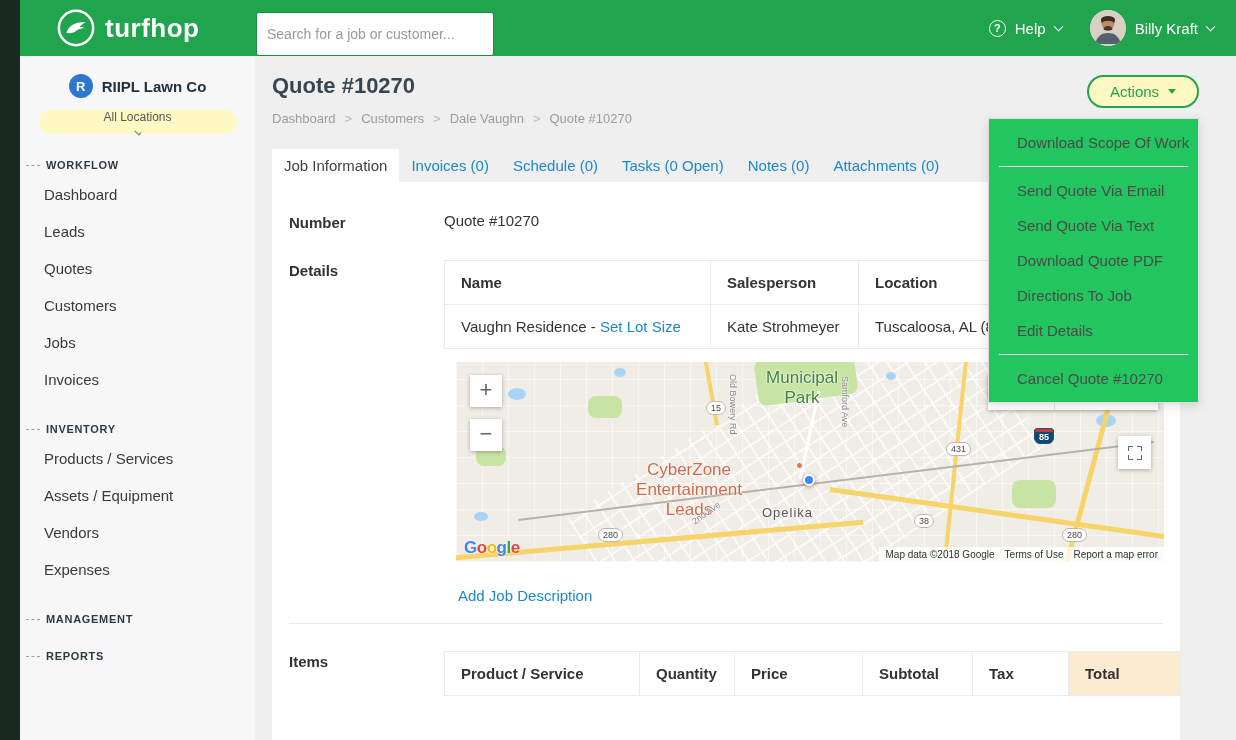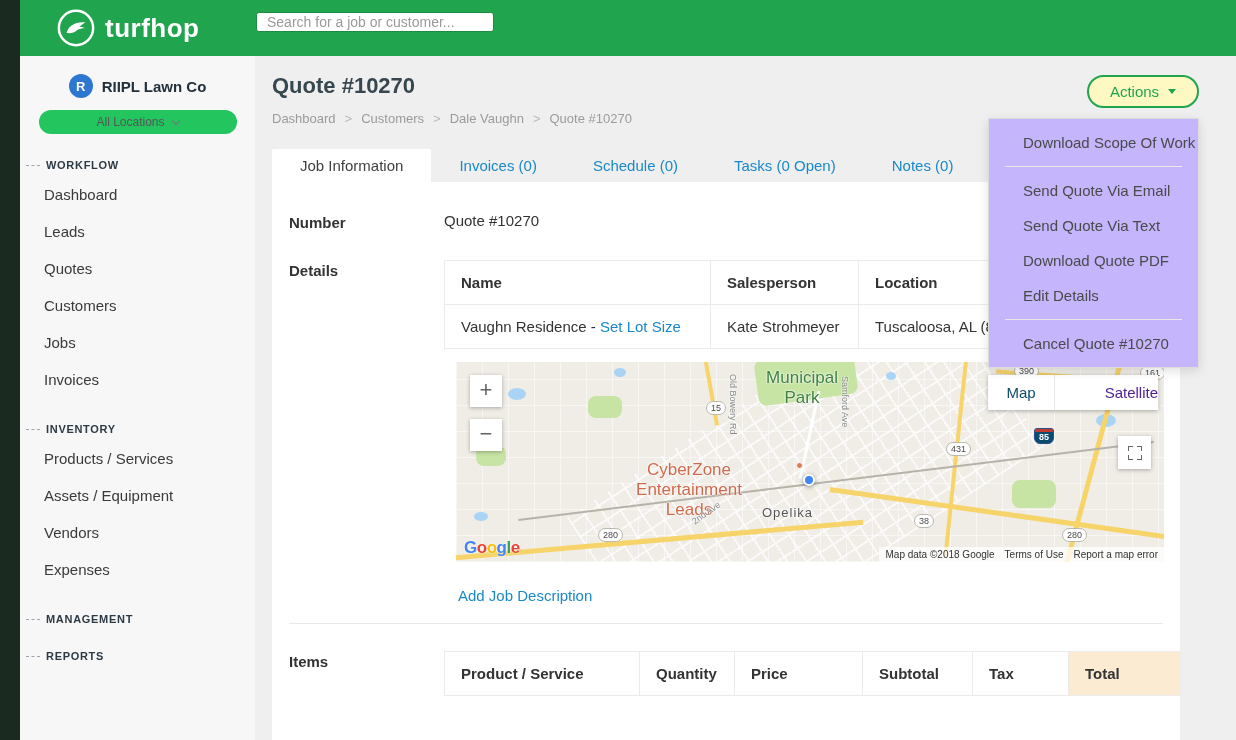--- a/index.html
+++ b/index.html
@@ -3,60 +3,60 @@
 <meta charset="utf-8">
 <style>
   * { box-sizing:border-box; margin:0; padding:0; }
   html,body { width:1236px; height:740px; }
   body { position:relative; overflow:hidden; background:#fff; font-family:"Liberation Sans", sans-serif; }
 
   
   #topbar { position:absolute; left:0; top:0; width:1236px; height:56px; background:#21a44e; z-index:40; }
   .brand { position:absolute; left:56px; top:0; height:56px; display:flex; align-items:center; gap:9px; cursor:pointer; }
   .brand-text { color:#fff; font-size:26px; font-weight:bold; letter-spacing:.5px; }
-  #global-search { position:absolute; left:256px; top:12px; width:238px; height:20px; border:1px solid #1c8c42; border-radius:3px; padding:0 10px; font-size:14px; color:#333; background:#fff; outline:none; font-family:"Liberation Sans",sans-serif; }
+  #global-search { position:absolute; left:256px; top:12px; width:238px; height:44px; border:1px solid #1c8c42; border-radius:3px; padding:0 10px; font-size:14px; color:#333; background:#fff; outline:none; font-family:"Liberation Sans",sans-serif; }
   #global-search::placeholder { color:#9a9a9a; }
   .topbar-right { position:absolute; right:22px; top:0; height:56px; display:flex; align-items:center; gap:28px; color:#fff; font-size:15px; }
   .help, .user { display:flex; align-items:center; gap:9px; cursor:pointer; }
   .help-icon { width:17px; height:17px; border:1.5px solid #fff; border-radius:50%; display:inline-flex; align-items:center; justify-content:center; }
   .help-icon::before { content:"?"; font-size:11px; font-weight:bold; color:#fff; }
   .chev { width:7px; height:7px; border-right:1.5px solid currentColor; border-bottom:1.5px solid currentColor; transform:rotate(45deg); display:inline-block; margin-top:-4px; }
   .avatar { width:36px; height:36px; border-radius:50%; overflow:hidden; display:inline-block; background:#cfd8dc; }
 
   
   #edge-strip { position:absolute; left:0; top:0; width:20px; height:740px; background:#1b2a21; z-index:60; }
 
   
   #sidebar { position:absolute; left:20px; top:56px; width:235px; height:684px; background:#f7f7f7; overflow:hidden; z-index:10; }
   .company-row { display:flex; align-items:center; justify-content:center; gap:9px; margin:18px 8px 12px; }
   .company-badge { width:24px; height:24px; border-radius:50%; background:#2e77d0; color:#fff; font-size:13px; font-weight:bold; display:inline-flex; align-items:center; justify-content:center; }
   .company-name { font-size:15px; font-weight:bold; color:#22303c; }
-  .loc-pill { display:flex; align-items:center; justify-content:center; gap:8px; width:198px; height:24px; margin:0 auto; background:#22c55e; border:none; border-radius:12px; font-size:12px; color:#555; cursor:pointer; font-family:"Liberation Sans",sans-serif; }
+  .loc-pill { display:flex; align-items:center; justify-content:center; gap:8px; width:198px; height:24px; margin:0 auto; background:#fef9c3; border:none; border-radius:12px; font-size:12px; color:#555; cursor:pointer; font-family:"Liberation Sans",sans-serif;flex-direction:column; }
   .loc-pill .chev { width:6px; height:6px; border-color:#777; margin-top:-2px; }
   #sidebar nav { margin-top:16px; }
   .nav-header { display:flex; align-items:center; gap:6px; margin:25px 0 5px 6px; font-size:11px; font-weight:bold; color:#2c3a46; letter-spacing:.7px; }
   .dash { width:14px; border-top:1px dashed #9aa5ad; display:inline-block; }
   .nav-item { padding:10px 24px; font-size:15px; color:#3a3a3a; cursor:pointer; }
 
   
   #main { position:absolute; left:255px; top:56px; width:981px; height:684px; background:#efefef; overflow:hidden; z-index:5; }
   .page-title { margin:17px 0 0 17px; font-size:22px; font-weight:bold; color:#37474f; }
   .breadcrumb { margin:12px 0 0 17px; font-size:13px; color:#9b9b9b; display:flex; align-items:center; gap:9px; }
   .crumb { cursor:pointer; }
   .crumb-sep { color:#b8b8b8; }
 
   .actions-btn { position:absolute; top:19px; right:37px; width:112px; height:33px; background:#fef9c3; border:2px solid #21a44e; border-radius:17px; color:#21a44e; font-size:15px; display:flex; align-items:center; justify-content:center; gap:9px; cursor:pointer; font-family:"Liberation Sans",sans-serif; }
   .caret-down { width:0; height:0; border-left:4px solid transparent; border-right:4px solid transparent; border-top:5px solid #21a44e; display:inline-block; }
 
-  .actions-menu { position:absolute; top:62px; right:37px; width:211px; background:#c4b5fd; border:1px solid #dcdcdc; box-shadow:0 3px 10px rgba(0,0,0,.12); padding:6px 16px; z-index:100; }
+  .actions-menu { position:absolute; top:62px; right:37px; width:211px; background:#22c55e; border:1px solid #dcdcdc; box-shadow:0 3px 10px rgba(0,0,0,.12); padding:6px 10px; z-index:100; }
   .menu-item { padding:9px 18px; font-size:15px; color:#4a4a4a; cursor:pointer; white-space:nowrap; }
   .menu-divider { border-top:1px solid #e8e8e8; margin:6px 0; }
 
   .tabs { display:flex; margin:23px 0 0 17px; }
-  .tab { padding:0 28px; line-height:33px; font-size:15px; color:#1a89c9; cursor:pointer; white-space:nowrap; }
+  .tab { padding:0 12px; line-height:33px; font-size:15px; color:#1a89c9; cursor:pointer; white-space:nowrap; }
   .tab.active { background:#fff; color:#3f3f3f; border-radius:2px 2px 0 0; }
 
   .panel { margin:0 56px 0 17px; width:908px; height:830px; background:#fff; }
   .panel-inner { padding:30px 17px 0; }
   .field-row { display:flex; align-items:flex-start; }
   .field-row.mb { margin-bottom:29px; }
   .field-label { width:155px; flex:none; font-size:15px; font-weight:bold; color:#333; padding-top:2px; }
   .field-value { font-size:15px; color:#333; }
   a.link, .link { color:#1a89c9; cursor:pointer; text-decoration:none; font-size:15px; }
 
@@ -125,20 +125,40 @@
 
 <header id="topbar">
   <div class="brand">
     <svg width="40" height="40" viewBox="0 0 42 42">
       <circle cx="21" cy="21" r="18" fill="none" stroke="#fff" stroke-width="2.6"></circle>
       <path d="M11 26c2-7 9-12 20-11-3 2-5 3-6 5 2 0 3 0 5 1-6 1-8 2-10 4-2 1-6 2-9 1z" fill="#fff"></path>
     </svg>
     <span class="brand-text">turfhop</span>
   </div>
   <input id="global-search" type="text" placeholder="Search for a job or customer..." style="">
+  <div class="topbar-right">
+    <div class="help">
+      <span class="help-icon"></span>
+      <span>Help</span>
+      <span class="chev"></span>
+    </div>
+    <div class="user">
+      <span class="avatar">
+        <svg width="36" height="36" viewBox="0 0 36 36">
+          <circle cx="18" cy="18" r="18" fill="#d9cfc2"></circle>
+          <circle cx="18" cy="13.5" r="6.5" fill="#b98d66"></circle>
+          <path d="M18 16c-2.5 0-4.5 1.5-4.5 3.5 1.5 1.5 7.5 1.5 9 0 0-2-2-3.5-4.5-3.5z" fill="#4a3829"></path>
+          <path d="M11 9c2-4 12-4 14 0 .5 2-1 4-1 4-2-3-10-3-12 0 0 0-1.5-2-1-4z" fill="#3a2d22"></path>
+          <path d="M5 34c2-8 7-11 13-11s11 3 13 11z" fill="#53616b"></path>
+        </svg>
+      </span>
+      <span>Billy Kraft</span>
+      <span class="chev"></span>
+    </div>
+  </div>
 </header>
 
 <div id="edge-strip"></div>
 
 <aside id="sidebar">
   <div class="company-row">
     <span class="company-badge">R</span>
     <span class="company-name">RIIPL Lawn Co</span>
   </div>
   <button class="loc-pill">
@@ -193,20 +213,21 @@
     <span>Actions</span>
     <span class="caret-down"></span>
   </button>
 
   <div class="actions-menu">
     <div class="menu-item">Download Scope Of Work</div>
     <div class="menu-divider"></div>
     <div class="menu-item">Send Quote Via Email</div>
     <div class="menu-item">Send Quote Via Text</div>
     <div class="menu-item">Download Quote PDF</div>
+    <div class="menu-item">Directions To Job</div>
     <div class="menu-item">Edit Details</div>
     <div class="menu-divider"></div>
     <div class="menu-item">Cancel Quote #10270</div>
   </div>
 
   <div class="tabs">
     <div class="tab active">Job Information</div>
     <div class="tab">Invoices (0)</div>
     <div class="tab">Schedule (0)</div>
     <div class="tab">Tasks (0 Open)</div>

